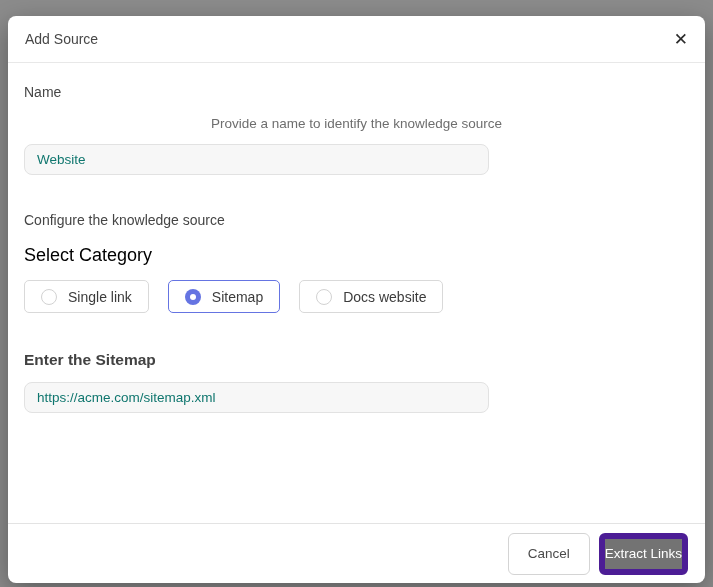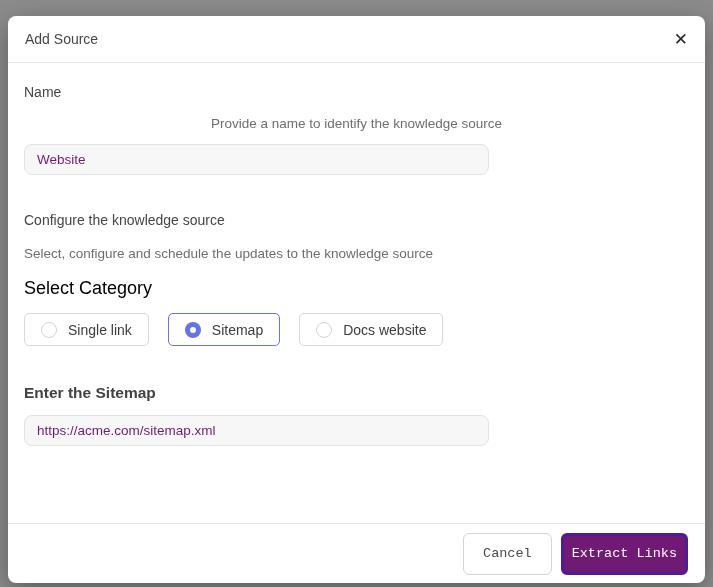--- a/index.html
+++ b/index.html
@@ -38,21 +38,21 @@
   .help-text  { margin-top: 16px; font-size: 13.5px; color: #6e6e6e; text-align: center; }
 
   .text-input {
     display: block;
     margin-top: 13px;
     width: 465px; height: 31px;
     background: #f7f7f7;
     border: 1px solid #e2e2e2;
     border-radius: 8px;
     padding: 0 12px;
-    font-size: 13.5px; color: #701a75;
+    font-size: 13.5px; color: #0f766e;
     box-sizing: border-box;
     font-family: inherit;
     outline: none;
   }
 
   .section-title { margin-top: 37px; font-size: 14px; color: #454545; }
   .section-sub   { margin-top: 18px; font-size: 13.5px; color: #6e6e6e; }
 
   .tabs { margin-top: 26px; }
   .tab-label {
@@ -102,55 +102,54 @@
     height: 59px;
     border-top: 1px solid #e3e3e3;
     display: flex; align-items: center; justify-content: flex-end;
     gap: 9px;
     padding: 0 17px;
   }
   .btn {
     height: 42px;
     border-radius: 6px;
     font-size: 13.5px;
-    font-family: Liberation Mono, monospace;
+    font-family: Liberation Sans, sans-serif;
     cursor: pointer;
     box-sizing: border-box;
   }
   .btn-cancel {
     padding: 0 19px;
     background: #ffffff;
     border: 1px solid #d4d4d4;
     color: #4a4a4a;
   }
   .btn-primary {
-    padding: 0 8px;
-    background: #701a75;
-    border: 3px solid #4c1d95;
+    padding: 0 0;
+    background: #737373;
+    border: 6px solid #4c1d95;
     color: #ffffff;
   }
 </style>
 </head>
 <body>
 
 <div class="modal">
 
   <div class="modal-header">
     <div class="modal-title">Add Source</div>
     <button class="close-btn">✕</button>
   </div>
 
   <div class="modal-body">
 
     <div class="field-label">Name</div>
     <div class="help-text">Provide a name to identify the knowledge source</div>
     <input class="text-input" type="text" value="Website" style="">
 
     <div class="section-title">Configure the knowledge source</div>
-    <div class="section-sub">Select, configure and schedule the updates to the knowledge source</div>
 
 
     <div class="category-title">Select Category</div>
 
     <div class="category-row">
       <div class="category-card">
         <span class="radio"></span>
         <span>Single link</span>
       </div>
       <div class="category-card selected">

